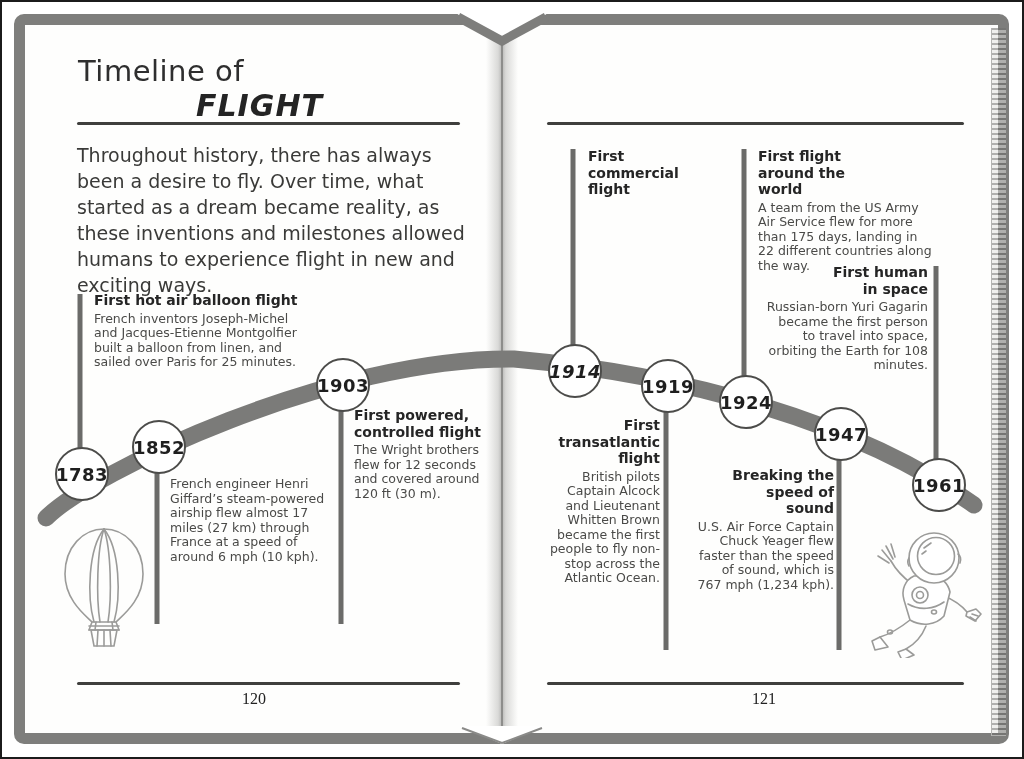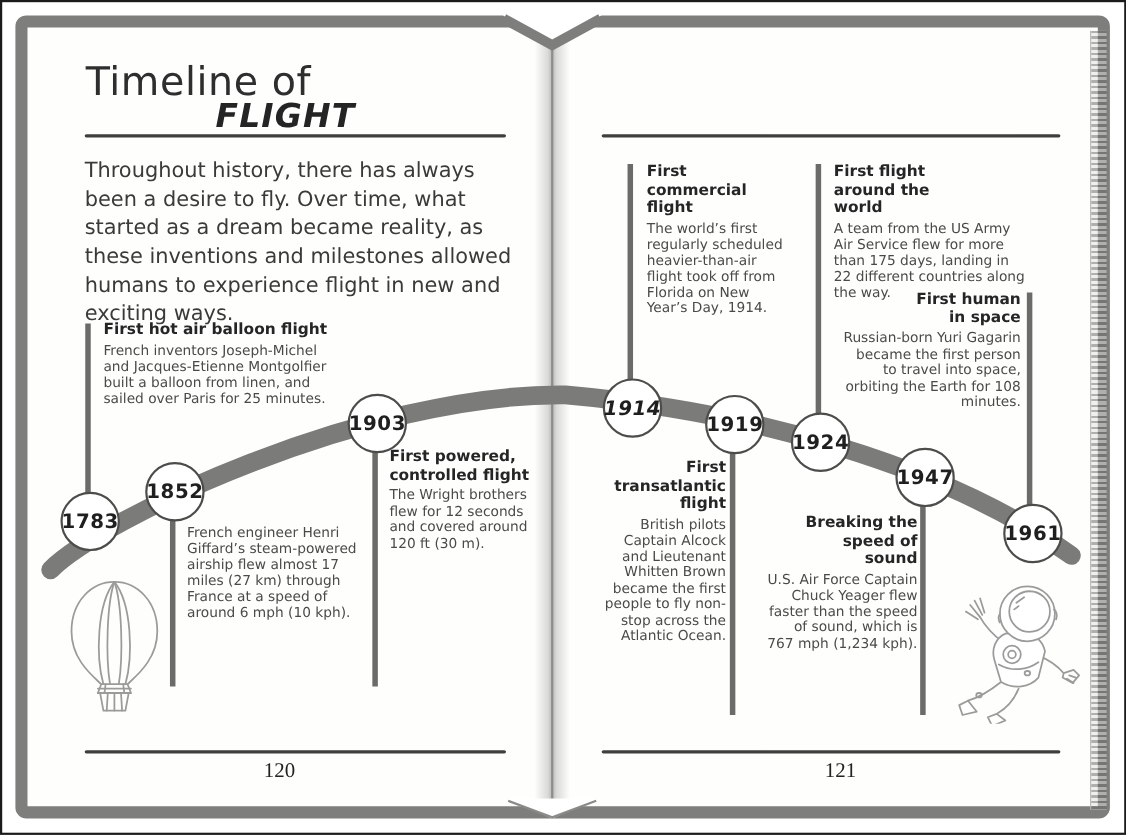--- a/index.html
+++ b/index.html
@@ -17,21 +17,21 @@
     position:absolute;left:484px;top:24px;width:32px;height:702px;
     background:linear-gradient(90deg,rgba(200,200,198,0) 0%,rgba(205,205,203,.75) 38%,rgba(176,176,174,.9) 50%,rgba(205,205,203,.75) 62%,rgba(200,200,198,0) 100%);
   }
   .gutter-line{position:absolute;left:499px;top:26px;width:2px;height:700px;background:#8d8d8b;}
   .edge-texture{
     position:absolute;left:989px;top:26px;width:14px;height:708px;
     background:repeating-linear-gradient(180deg,rgba(110,110,108,.55) 0 2px,rgba(225,225,223,.5) 2px 5px);
     border-left:1px solid #b5b5b3;
   }
   .art{position:absolute;left:0;top:0;width:1024px;height:759px;}
-  .page-title{position:absolute;left:76px;top:52px;font-size:36px;letter-spacing:.5px;color:#2e2e2e;}
+  .page-title{position:absolute;left:76px;top:52px;font-size:29px;letter-spacing:.5px;color:#2e2e2e;}
   .page-title-sub{position:absolute;left:194px;top:86px;font-size:30px;font-weight:bold;font-style:italic;letter-spacing:1px;color:#242424;}
   .rule{position:absolute;height:3px;background:#3f3f3d;border-radius:2px;}
   .rule.hl{left:75px;top:120px;width:383px;}
   .rule.hr{left:545px;top:120px;width:417px;}
   .rule.fl{left:75px;top:680px;width:383px;}
   .rule.fr{left:545px;top:680px;width:417px;}
   .intro{position:absolute;left:75px;top:140px;width:388px;font-size:19px;line-height:26px;color:#3a3a38;}
   .year{
     position:absolute;width:54px;height:54px;border-radius:50%;
     background:#ffffff;border:2px solid #4c4c4a;box-sizing:border-box;
@@ -48,21 +48,21 @@
   .e1{left:168px;top:475px;width:165px;}
   .e2{left:352px;top:405px;width:142px;}
   .e3{left:586px;top:146px;width:128px;}
   .e4{left:756px;top:146px;width:175px;}
   .e4 .etitle{max-width:135px;}
   .e5{left:540px;top:415px;width:118px;}
   .e6{left:695px;top:465px;width:137px;}
   .e6 .etitle{max-width:112px;margin-left:auto;}
   .e7{left:761px;top:262px;width:165px;}
   .e7 .etitle{max-width:100px;margin-left:auto;}
-  .pagenum{position:absolute;top:688px;width:60px;text-align:center;font-family:"Liberation Serif","DejaVu Serif",serif;font-size:19px;color:#222;}
+  .pagenum{position:absolute;top:688px;width:60px;text-align:center;font-family:"Liberation Serif","DejaVu Serif",serif;font-size:16px;color:#222;}
   .pn-left{left:222px;}
   .pn-right{left:732px;}
   .illus{position:absolute;}
 </style>
 </head>
 <body>
 
 <div class="stage">
 
   <div class="cover"></div>
@@ -111,21 +111,20 @@
   </div>
   <div class="entry e1">
     <p class="ebody">French engineer Henri Giffard’s steam-powered airship flew almost 17 miles (27 km) through France at a speed of around 6 mph (10 kph).</p>
   </div>
   <div class="entry e2">
     <p class="etitle">First powered, controlled flight</p>
     <p class="ebody">The Wright brothers flew for 12 seconds and covered around 120 ft (30 m).</p>
   </div>
   <div class="entry e3">
     <p class="etitle">First commercial flight</p>
-    <p class="ebody">The world’s first regularly scheduled heavier-than-air flight took off from Florida on New Year’s Day, 1914.</p>
   </div>
   <div class="entry e5 right-al">
     <p class="etitle">First transatlantic flight</p>
     <p class="ebody">British pilots Captain Alcock and Lieutenant Whitten Brown became the first people to fly non-stop across the Atlantic Ocean.</p>
   </div>
   <div class="entry e4">
     <p class="etitle">First flight around the world</p>
     <p class="ebody">A team from the US Army Air Service flew for more than 175 days, landing in 22 different countries along the way.</p>
   </div>
   <div class="entry e6 right-al">

